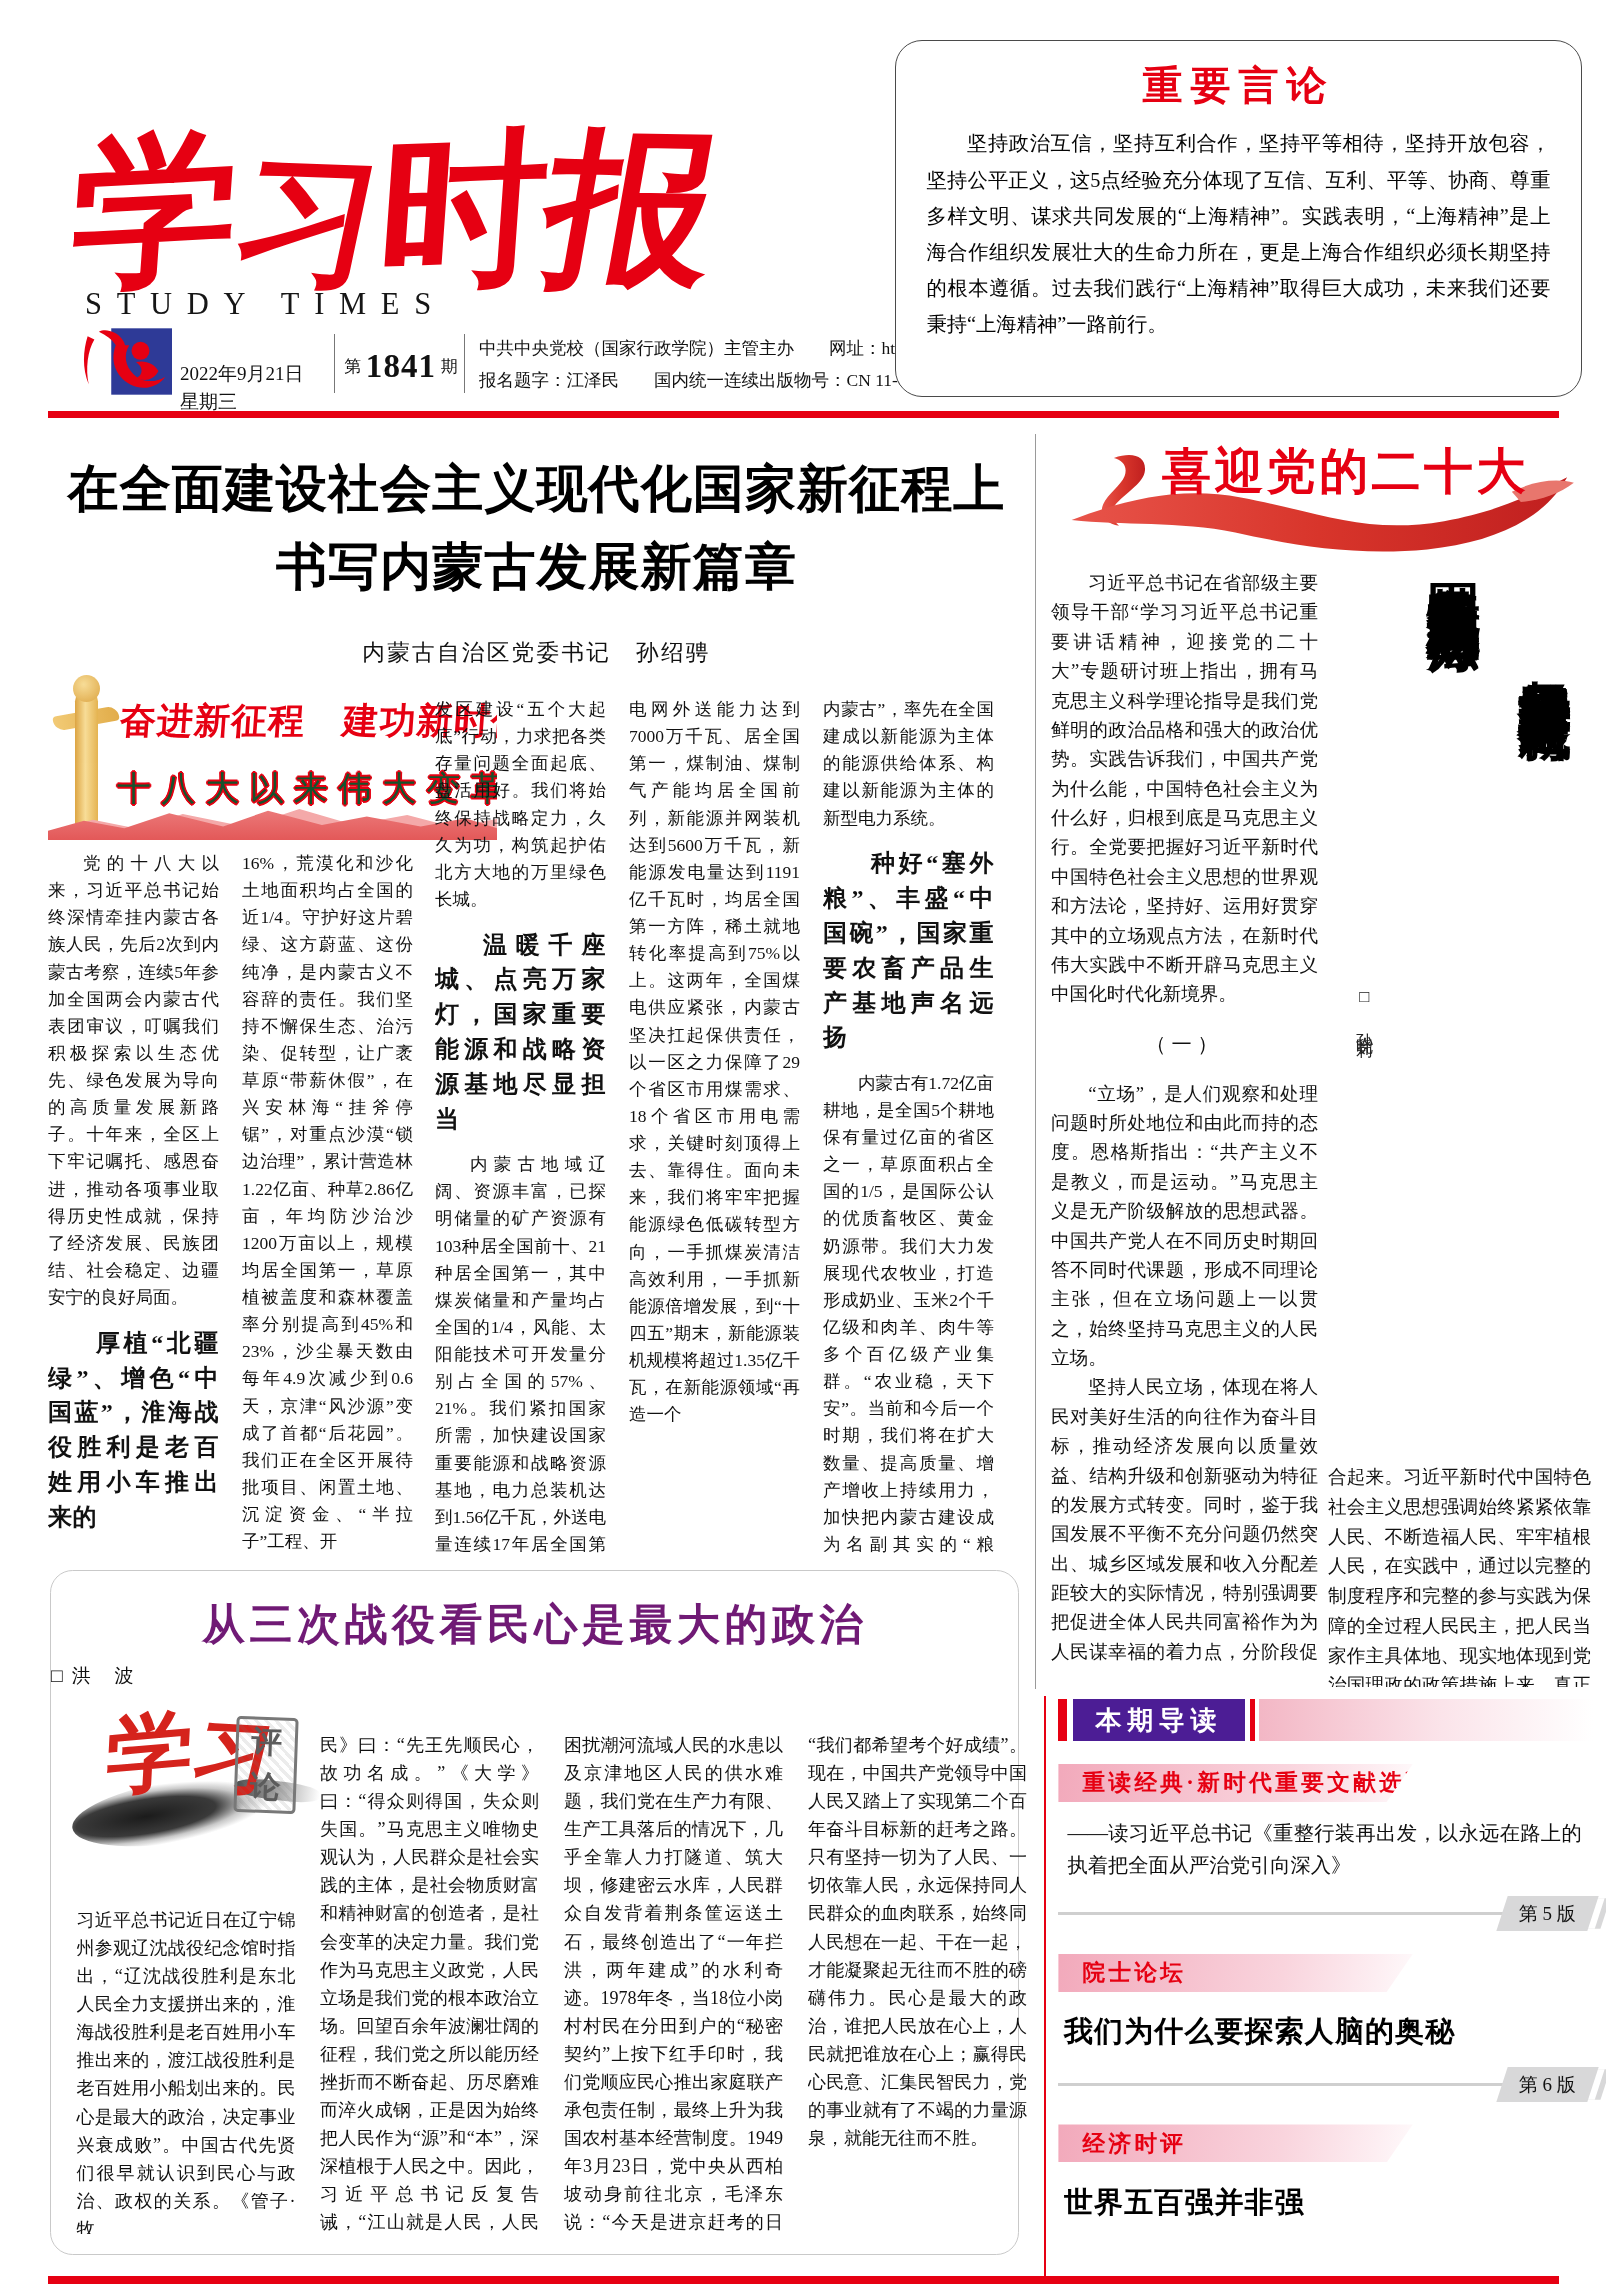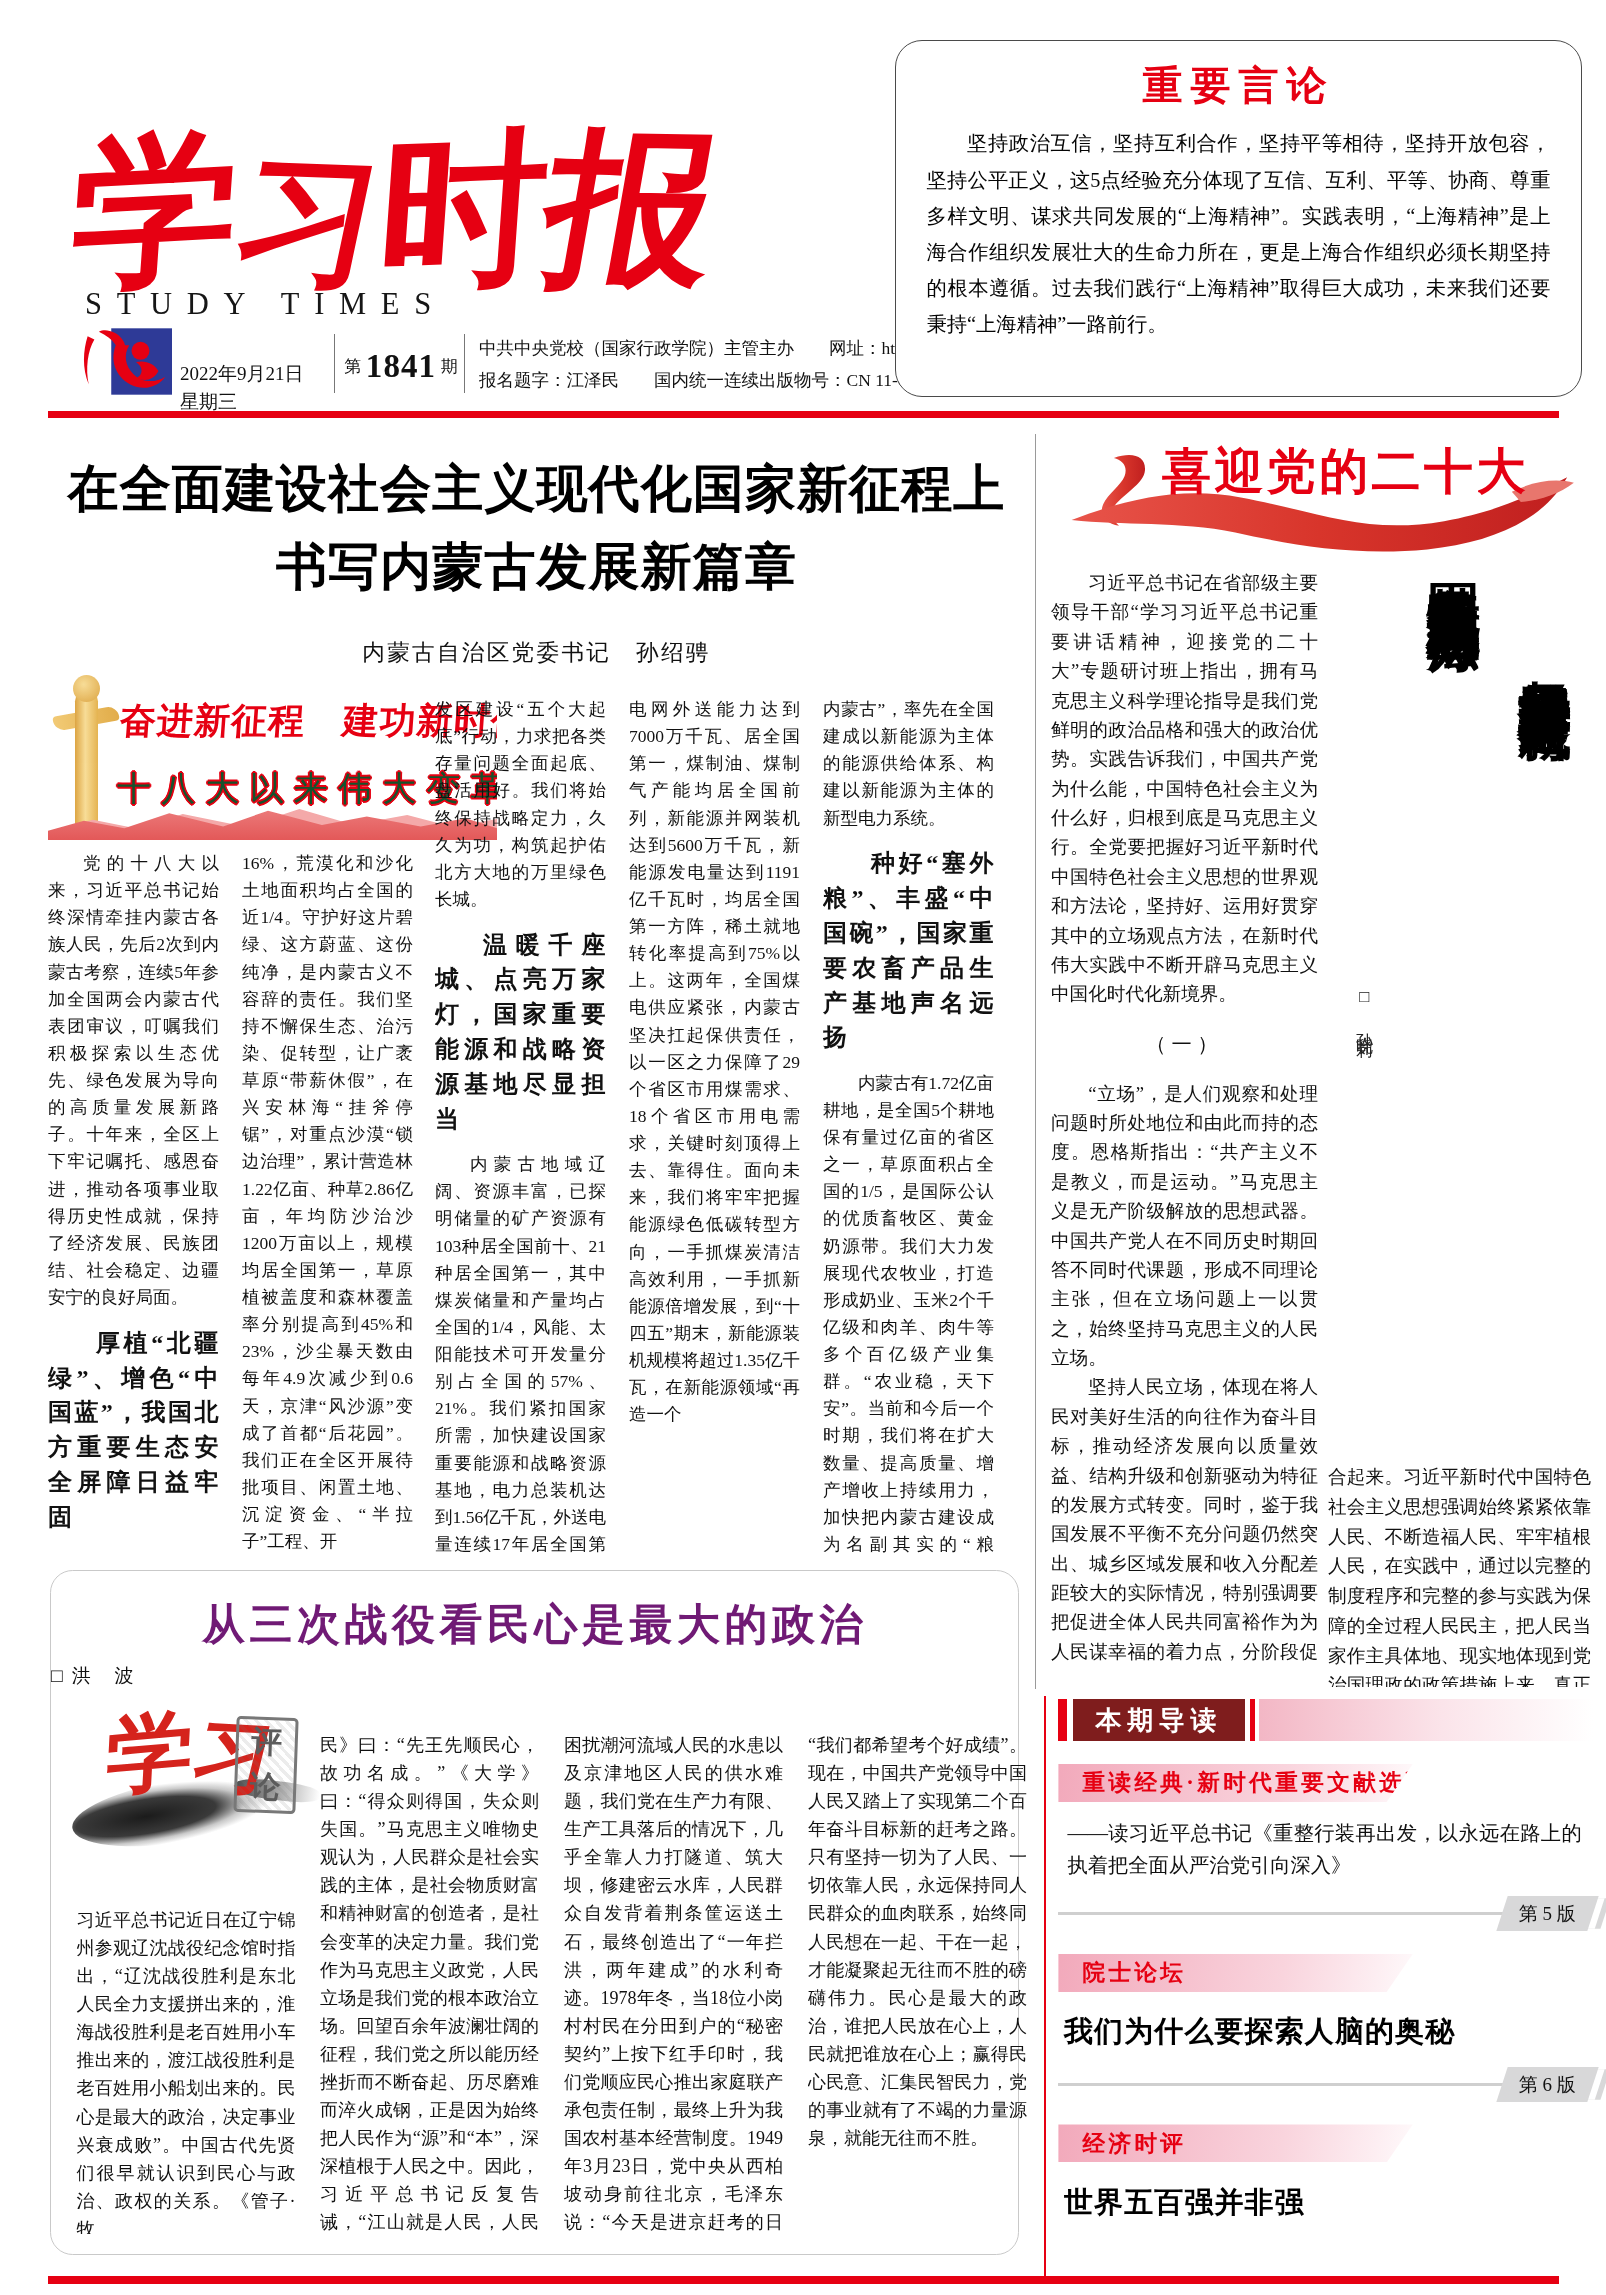--- a/index.html
+++ b/index.html
@@ -63,21 +63,21 @@
   .vtitle{left:1418px;top:539px;height:922px;writing-mode:vertical-rl;font-size:53px;font-weight:900;
           letter-spacing:2.3px;color:#000;overflow:hidden;}
   .vtitle span{display:block;}
   .vtitle span:first-child{margin-top:99px;margin-left:19px;}
   .vauthor{left:1353px;top:987px;writing-mode:vertical-rl;font-size:17px;letter-spacing:4.5px;color:#222;}
   .rcol-right{left:1328px;top:1462px;width:263px;height:225px;font-size:18.6px;line-height:1.6;text-align:justify;overflow:hidden;}
   
   .digest{left:1044px;top:1696px;width:549px;height:581px;border-left:2.3px solid #e60012;padding-left:12.4px;box-sizing:border-box;}
   .dheader{display:flex;align-items:stretch;height:42px;margin-top:3.4px;}
   .hbar1{width:9px;background:#e60012;margin-right:5.6px;}
-  .dbadge{background:#7f1d1d;color:#fff;font-size:26px;font-weight:900;letter-spacing:5.6px;
+  .dbadge{background:#4c1d95;color:#fff;font-size:26px;font-weight:900;letter-spacing:5.6px;
           display:flex;align-items:center;padding:0 22.6px;}
   .hbar2{width:4.5px;background:#e60012;margin-left:5.6px;}
   .hstrip{flex:1;margin-left:4.5px;background:linear-gradient(90deg,#f3b7c5,#fbe4ea 55%,rgba(255,255,255,0));}
   .dtag{width:373px;height:38px;margin-top:22.6px;display:flex;align-items:center;padding-left:24px;box-sizing:border-box;
         font-size:22.6px;font-weight:900;color:#e60012;letter-spacing:3.4px;
         background:linear-gradient(100deg,#f2a9bb,#f9d4dd 60%,#fdeef2 85%,rgba(255,255,255,0));
         clip-path:polygon(0 0,95% 0,88% 100%,0 100%);}
   .dtitle{font-size:29px;font-weight:900;margin:20.3px 0 0 5.6px;color:#000;letter-spacing:1.1px;}
   .dsub{font-size:20.3px;margin:14.7px 11.3px 0 9px;line-height:1.6;color:#101010;text-align:justify;}
   .dref{display:flex;align-items:center;margin-top:14.7px;}
@@ -166,21 +166,21 @@
         <div class="cap"></div>
     </div>
     <div class="banner-l1">奋进新征程　建功新时代</div>
     <div class="banner-l2">十八大以来伟大变革</div>
     <div class="mtn2"></div>
     <div class="mtn"></div>
   </div>
 
   <div class="abs mcol c1">
       <p>党的十八大以来，习近平总书记始终深情牵挂内蒙古各族人民，先后2次到内蒙古考察，连续5年参加全国两会内蒙古代表团审议，叮嘱我们积极探索以生态优先、绿色发展为导向的高质量发展新路子。十年来，全区上下牢记嘱托、感恩奋进，推动各项事业取得历史性成就，保持了经济发展、民族团结、社会稳定、边疆安宁的良好局面。</p>
-      <p class="colsub">厚植“北疆绿”、增色“中国蓝”，我国北方重要生态安全屏障日益牢固</p>
+      <p class="colsub">厚植“北疆绿”、增色“中国蓝”，淮海战役胜利是老百姓用小车推出来的</p>
       <p>内蒙古是我国北方面积最大、种类最全的生态功能区，草原、森林、湿地面积分别占全国的22%、12%和</p>
     </div>
   <div class="abs mcol c2">
       <p class="noindent">16%，荒漠化和沙化土地面积均占全国的近1/4。守护好这片碧绿、这方蔚蓝、这份纯净，是内蒙古义不容辞的责任。我们坚持不懈保生态、治污染、促转型，让广袤草原“带薪休假”，在兴安林海“挂斧停锯”，对重点沙漠“锁边治理”，累计营造林1.22亿亩、种草2.86亿亩，年均防沙治沙1200万亩以上，规模均居全国第一，草原植被盖度和森林覆盖率分别提高到45%和23%，沙尘暴天数由每年4.9次减少到0.6天，京津“风沙源”变成了首都“后花园”。我们正在全区开展待批项目、闲置土地、沉淀资金、“半拉子”工程、开</p>
     </div>
   <div class="abs mcol c3">
       <p class="noindent">发区建设“五个大起底”行动，力求把各类存量问题全面起底、盘活用好。我们将始终保持战略定力，久久为功，构筑起护佑北方大地的万里绿色长城。</p>
       <p class="colsub">温暖千座城、点亮万家灯，国家重要能源和战略资源基地尽显担当</p>
       <p>内蒙古地域辽阔、资源丰富，已探明储量的矿产资源有103种居全国前十、21种居全国第一，其中煤炭储量和产量均占全国的1/4，风能、太阳能技术可开发量分别占全国的57%、21%。我们紧扣国家所需，加快建设国家重要能源和战略资源基地，电力总装机达到1.56亿千瓦，外送电量连续17年居全国第一，累计生产煤炭98.9亿吨、外送59.3亿吨，发电4.9万亿千瓦时、外送1.8万亿千瓦时。</p>
     </div>

